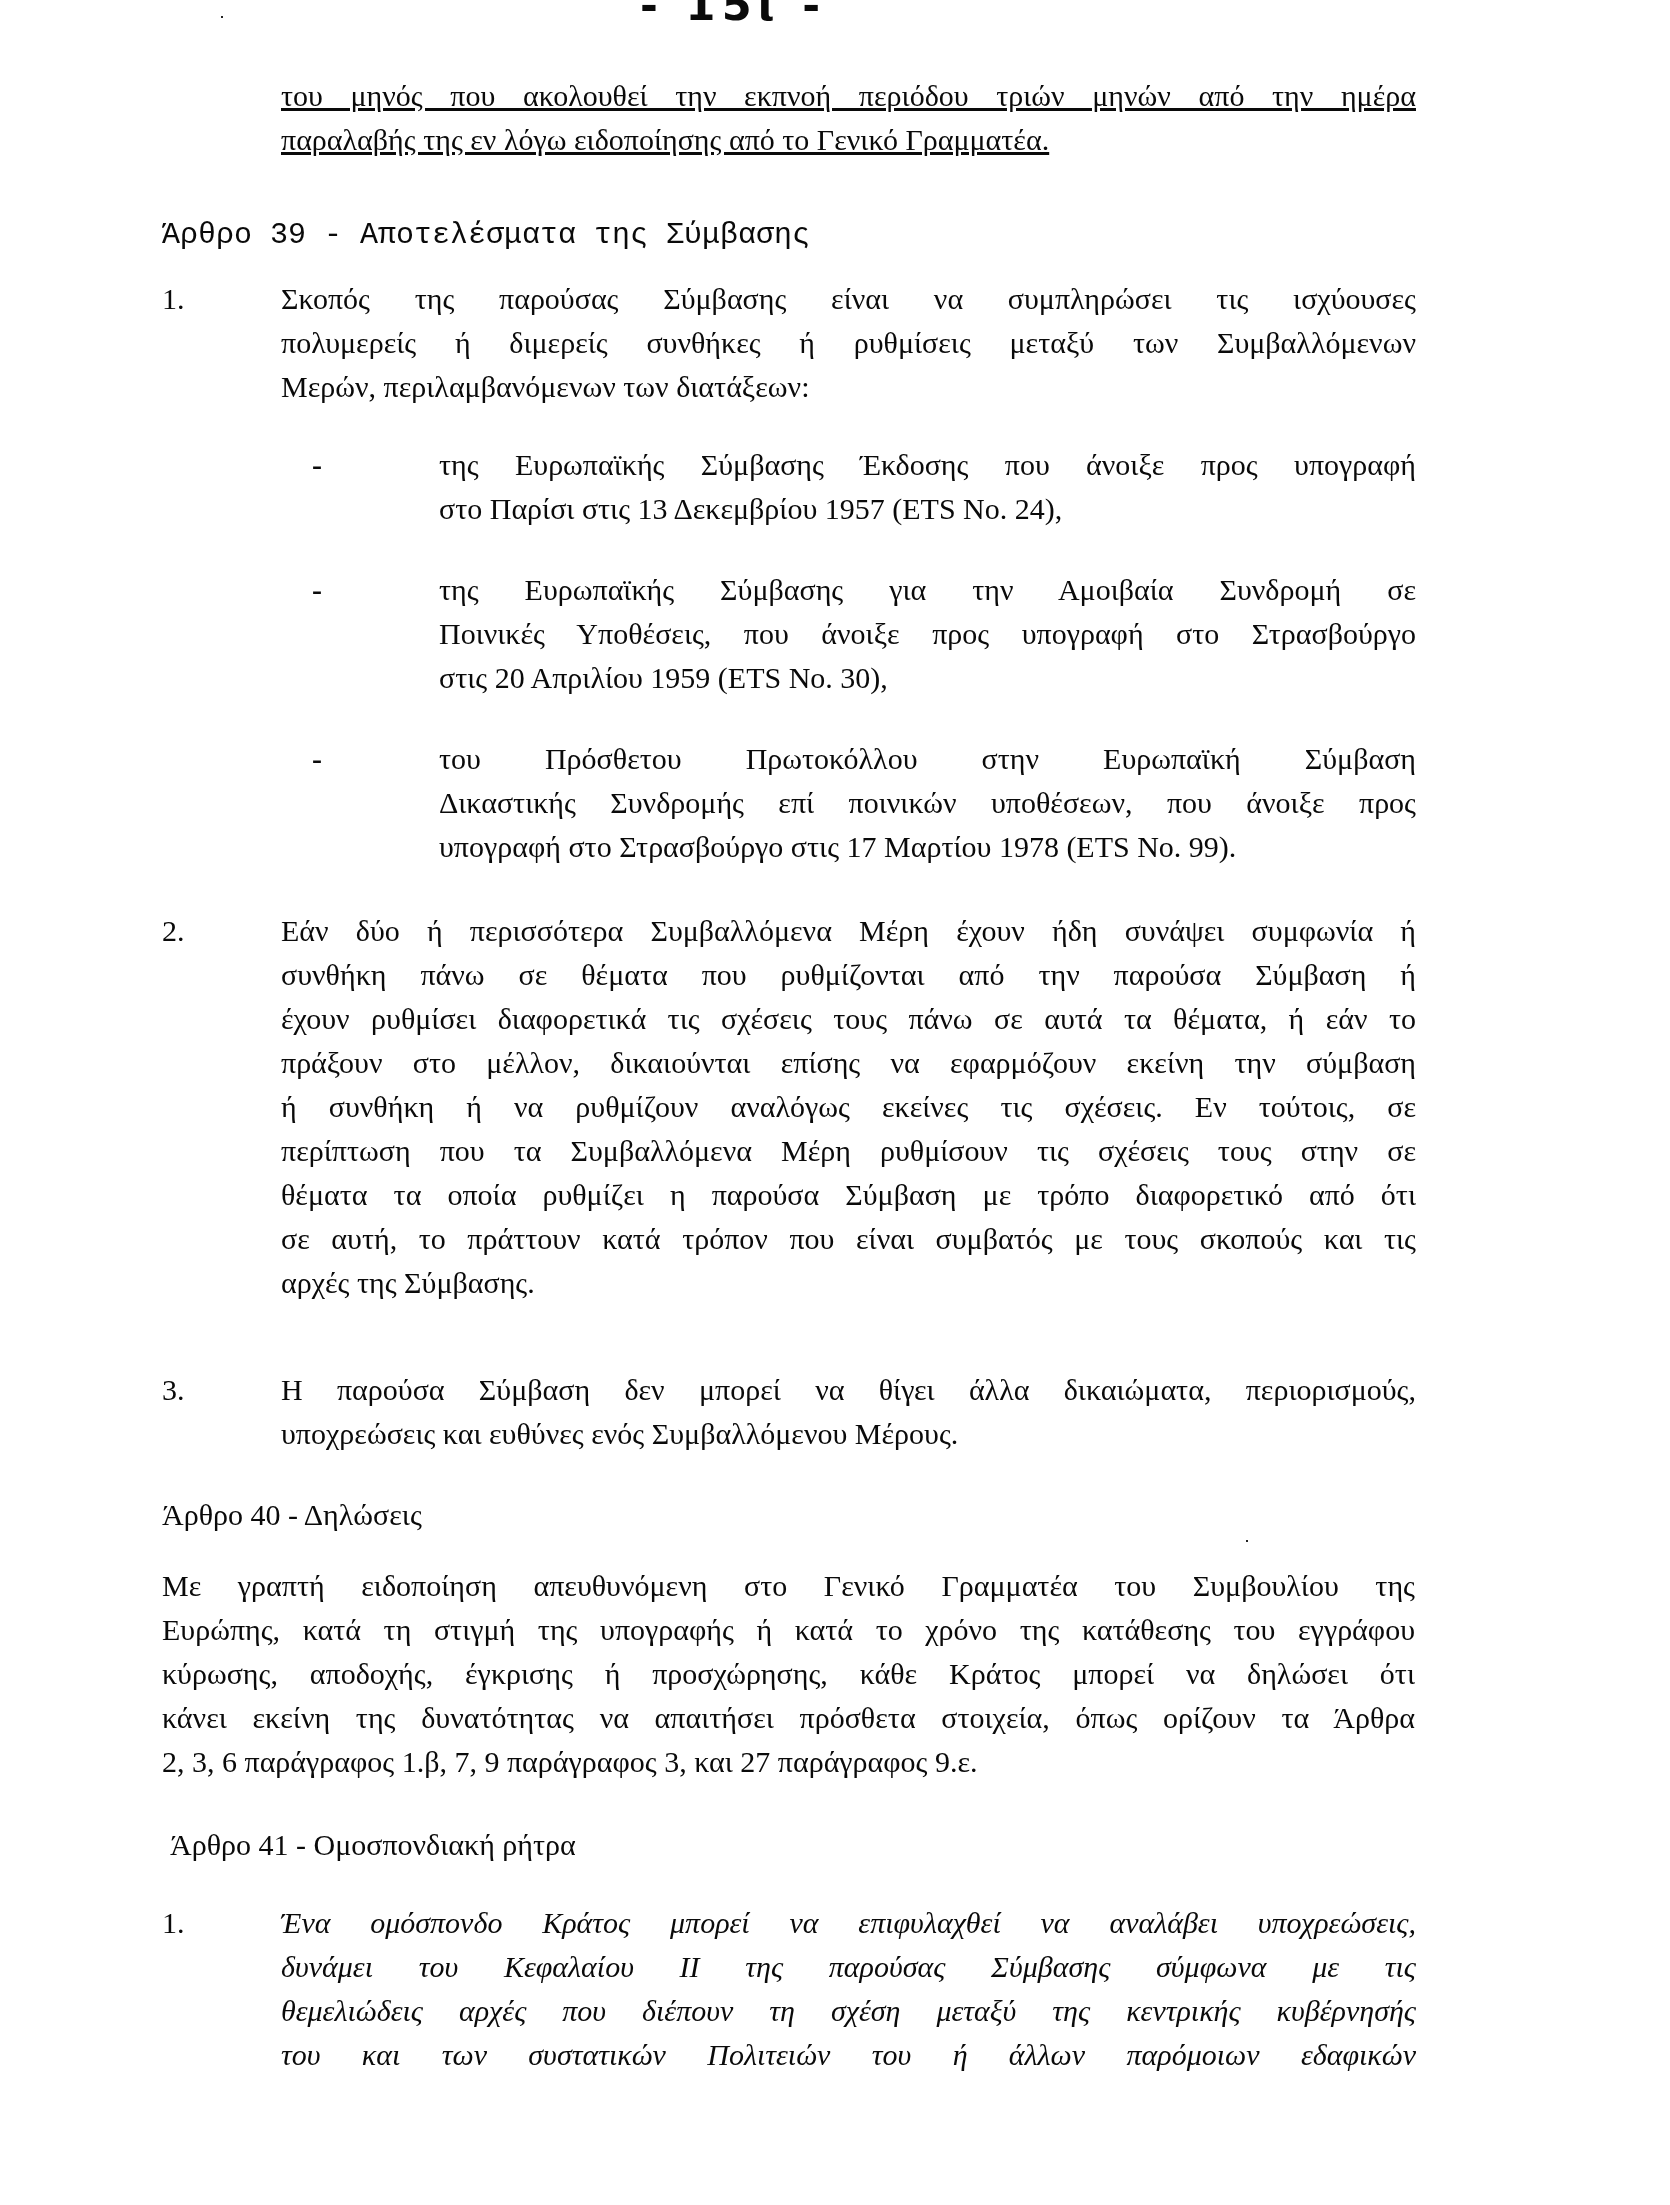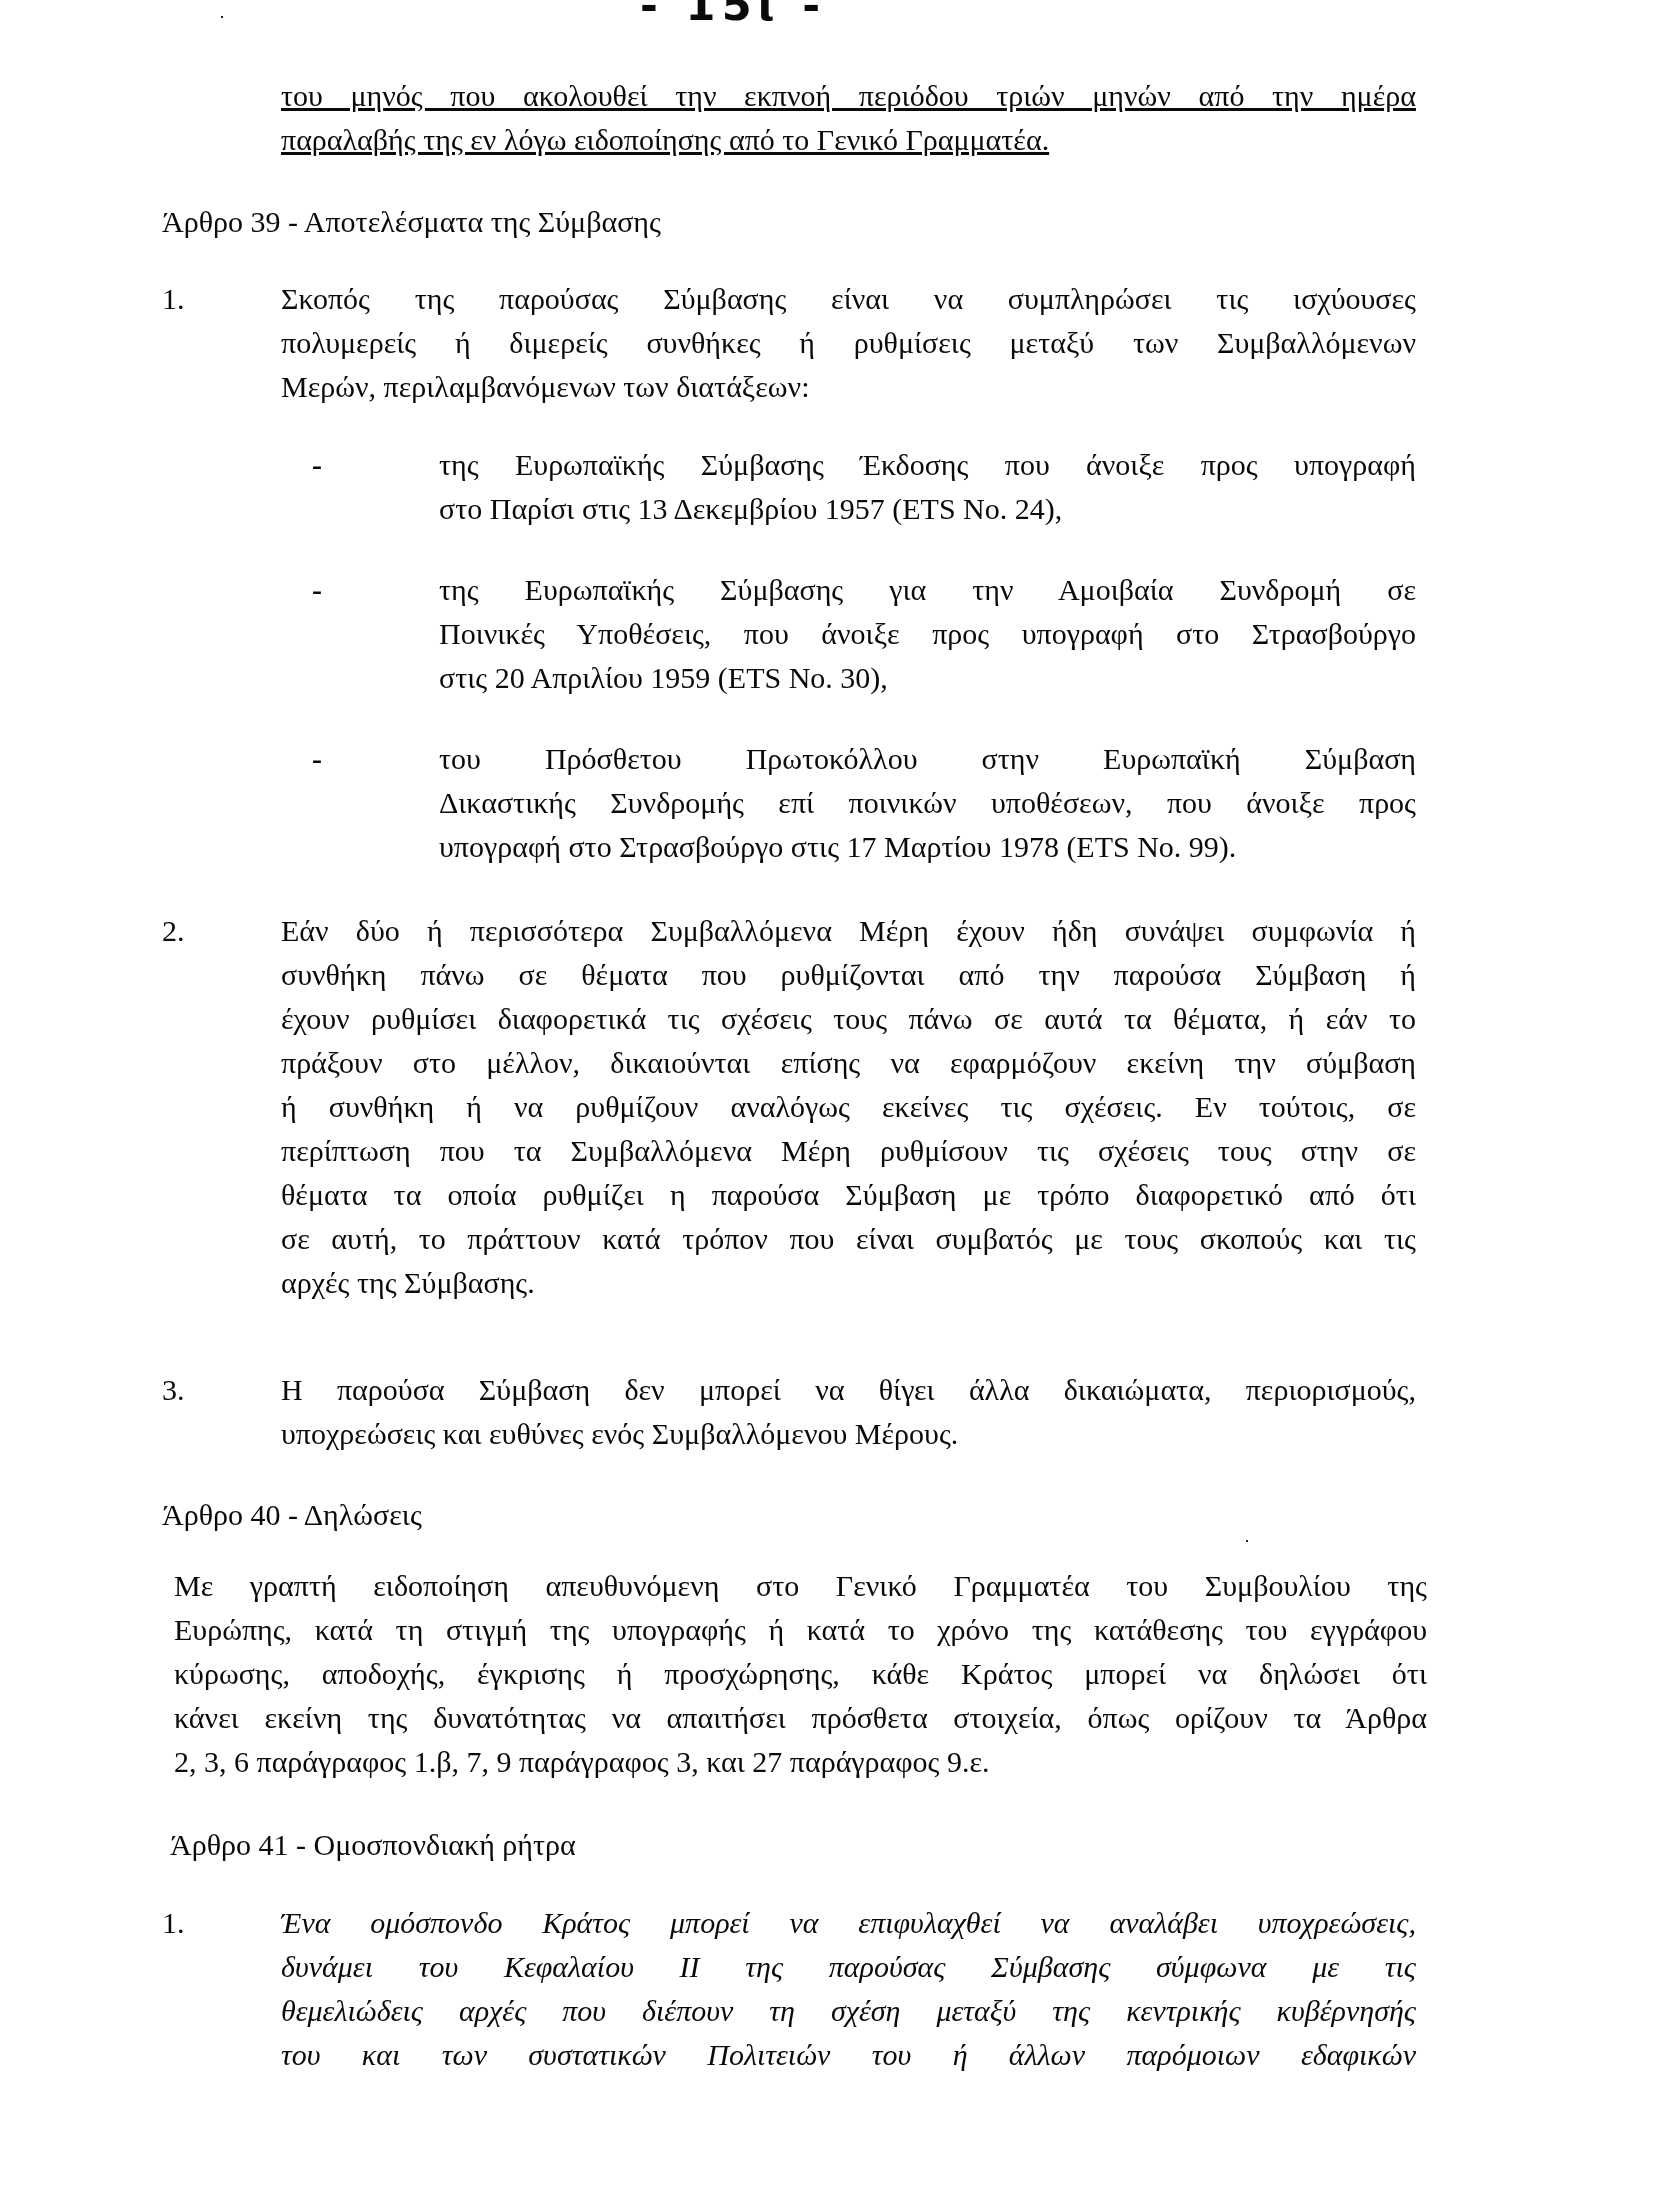--- a/index.html
+++ b/index.html
@@ -22,21 +22,21 @@
       letter-spacing: 6.3px;
       font-family: "DejaVu Sans", sans-serif;
     }
     .speck {
       position: absolute;
       width: 2.4px; height: 2.4px;
       background: #222;
     }
     .block {
       position: absolute;
-      left: 174px;
+      left: 162px;
       width: 1253px;
       text-align: justify;
     }
     .indent-text {
       position: absolute;
       left: 281px;
       width: 1135px;
       text-align: justify;
     }
     .bullet-text {
@@ -68,21 +68,21 @@
 
   <div class="page-mark">- 15ι -</div>
   <div class="speck" style="left:221px;top:16px;"></div>
   <div class="speck" style="left:1246px;top:1540px;"></div>
 
   <div class="indent-text" style="top:74px;text-decoration:underline;">
     <span class="line">του μηνός που ακολουθεί την εκπνοή περιόδου τριών μηνών από την ημέρα</span>
     <span class="line last">παραλαβής της εν λόγω ειδοποίησης από το Γενικό Γραμματέα.</span>
   </div>
 
-  <div class="heading" style="top:200px;">Άρθρο 39 - Αποτελέσματα της Σύμβασης</div>
+  <div class="heading" style="top:213px;font-family:Liberation Mono, monospace;">Άρθρο 39 - Αποτελέσματα της Σύμβασης</div>
 
   <div class="num" style="top:277px;">1.</div>
   <div class="indent-text" style="top:277px;">
     <span class="line">Σκοπός της παρούσας Σύμβασης είναι να συμπληρώσει τις ισχύουσες</span>
     <span class="line">πολυμερείς ή διμερείς συνθήκες ή ρυθμίσεις μεταξύ των Συμβαλλόμενων</span>
     <span class="line last">Μερών, περιλαμβανόμενων των διατάξεων:</span>
   </div>
 
   <div class="bullet" style="top:443px;">-</div>
   <div class="bullet-text" style="top:443px;">

